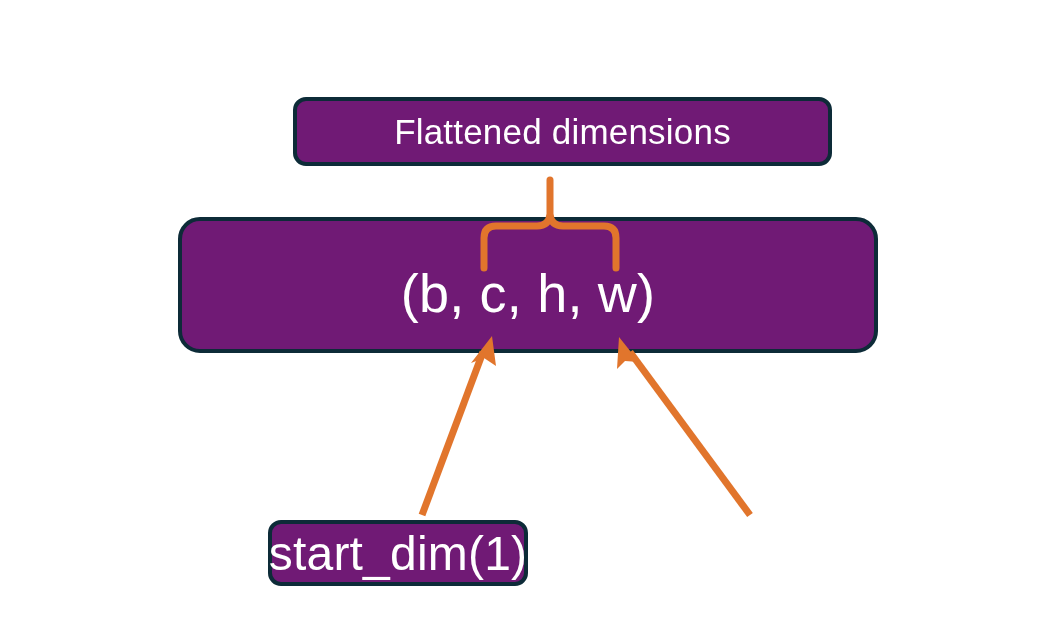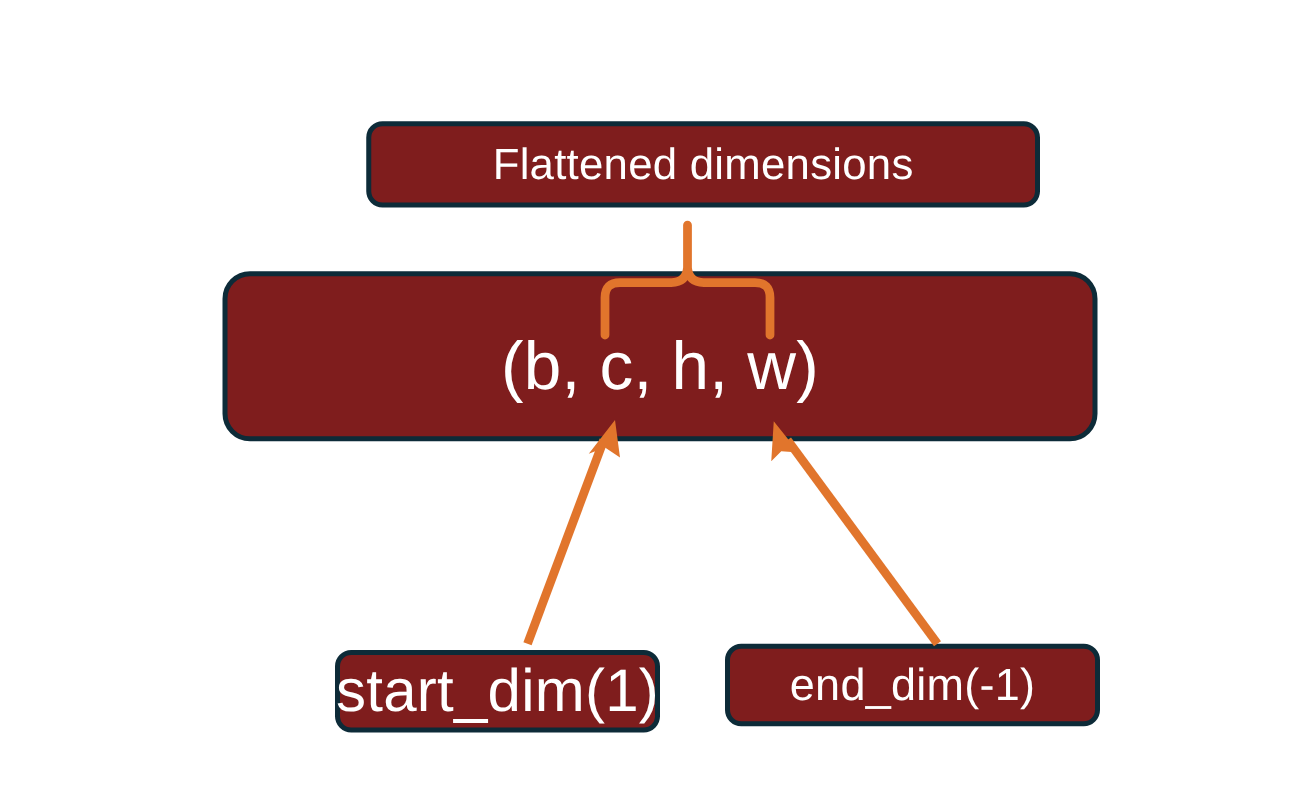--- a/index.html
+++ b/index.html
@@ -14,21 +14,21 @@
   #canvas {
     position: relative;
     width: 1038px;
     height: 632px;
     background: #ffffff;
     overflow: hidden;
   }
   .node {
     position: absolute;
     box-sizing: border-box;
-    background: #7f1d1d;
+    background: #701a75;
     border: 4px solid #0d2b38;
     border-radius: 14px;
     display: flex;
     align-items: center;
     justify-content: center;
     color: #ffffff;
     font-weight: 400;
     letter-spacing: 0.2px;
     white-space: nowrap;
     z-index: 1;
@@ -115,17 +115,14 @@
   </div>
 
   <div class="node" id="node-shape">
     <span class="shape-text">(b, c, h, w)</span>
   </div>
 
   <div class="node" id="node-start-dim">
     <span>start_dim(1)</span>
   </div>
 
-  <div class="node" id="node-end-dim">
-    <span>end_dim(-1)</span>
-  </div>
 
 </div>
 
 </body></html>

